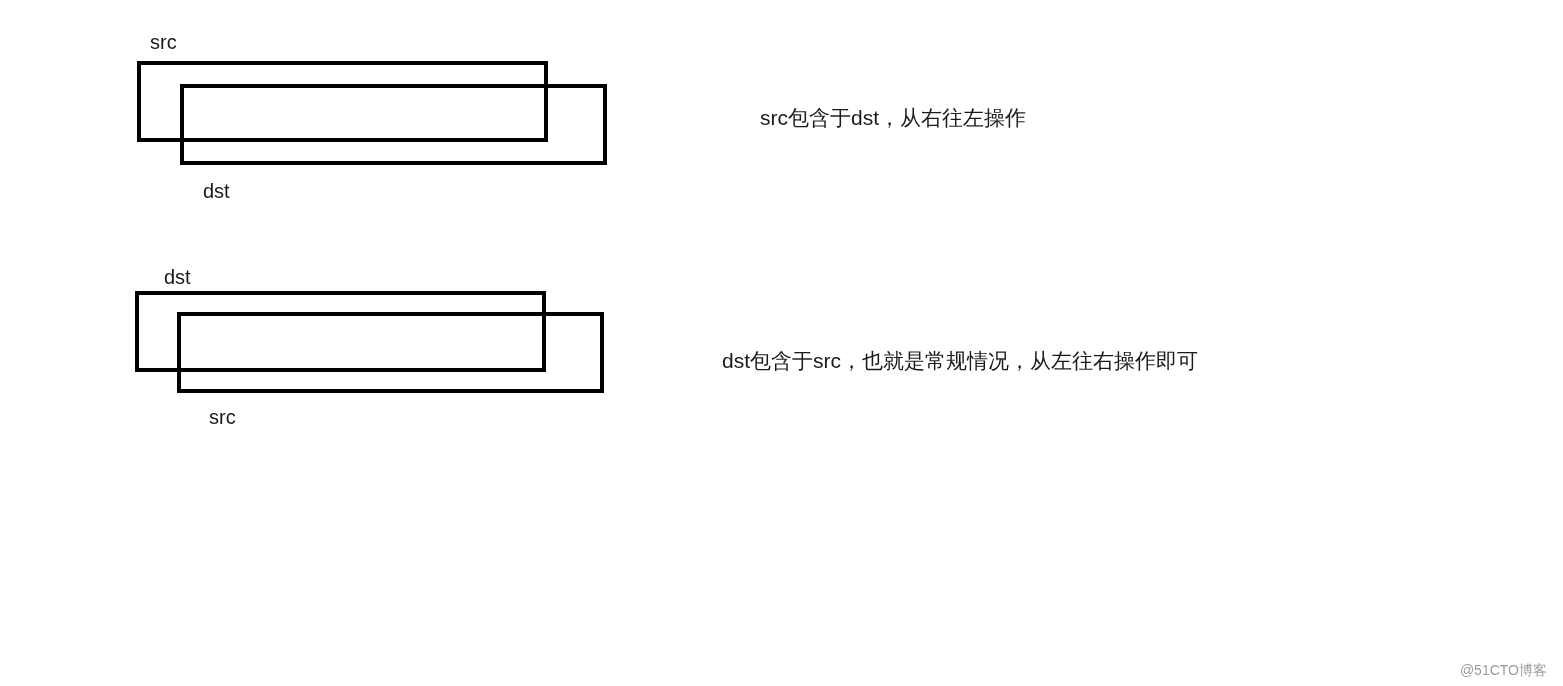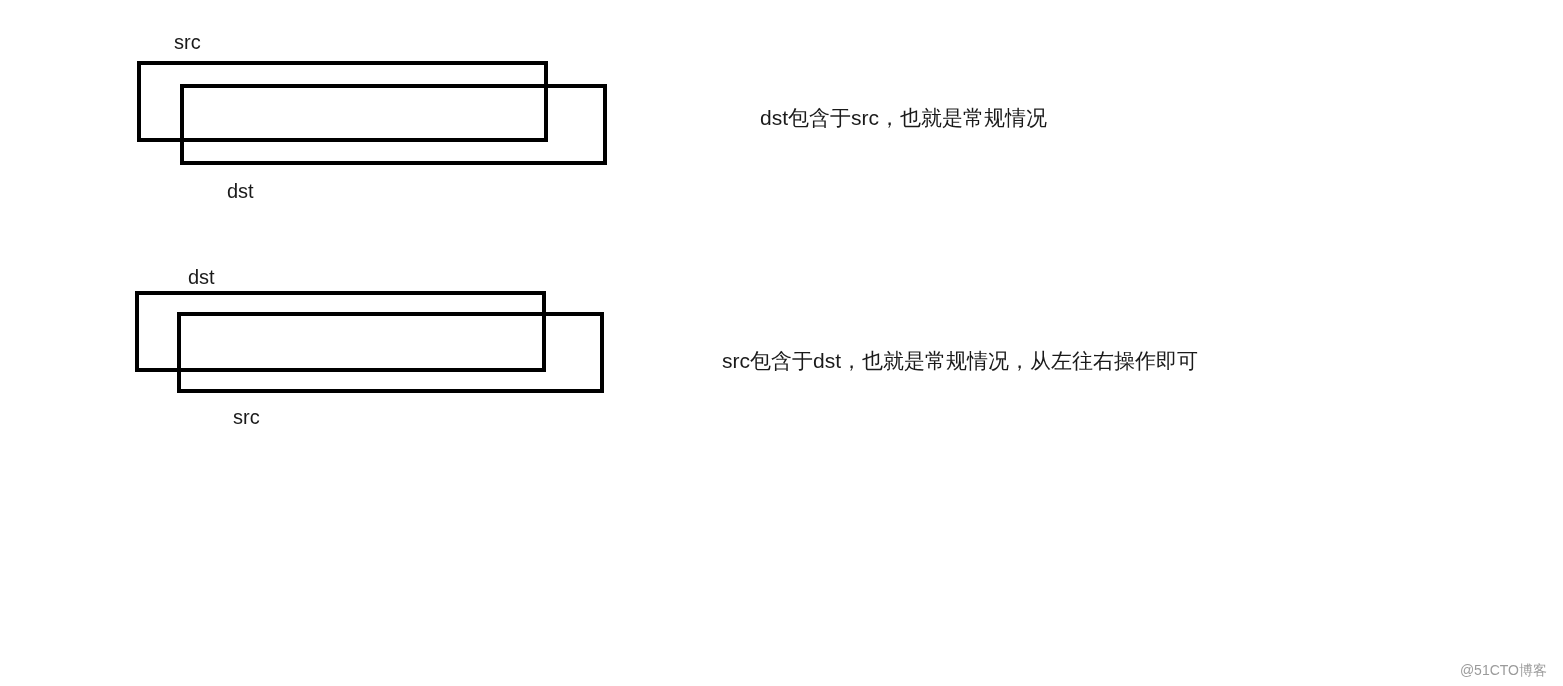--- a/index.html
+++ b/index.html
@@ -18,21 +18,20 @@
     position: absolute;
     border: 4px solid #000000;
     background: transparent;
     box-sizing: border-box;
   }
   .label {
     position: absolute;
     font-size: 20px;
     color: #1a1a1a;
     white-space: nowrap;
-    margin-left: 24px;
   }
   .caption {
     position: absolute;
     font-size: 21px;
     color: #1a1a1a;
     white-space: nowrap;
   }
   
   #d1-top-label    { left: 150px; top: 31px; }
   #d1-rect-back    { left: 137px; top: 61px;  width: 411px; height: 81px; }
@@ -58,26 +57,26 @@
 </head>
 <body>
 
 <div>
 
   <div>
     <span id="d1-top-label" class="label">src</span>
     <div id="d1-rect-back" class="rect"></div>
     <div id="d1-rect-front" class="rect"></div>
     <span id="d1-bottom-label" class="label">dst</span>
-    <span id="d1-caption" class="caption">dst包含于src，也就是常规情况</span>
+    <span id="d1-caption" class="caption">src包含于dst，从右往左操作</span>
   </div>
 
   <div>
     <span id="d2-top-label" class="label">dst</span>
     <div id="d2-rect-back" class="rect"></div>
     <div id="d2-rect-front" class="rect"></div>
     <span id="d2-bottom-label" class="label">src</span>
-    <span id="d2-caption" class="caption">src包含于dst，也就是常规情况，从左往右操作即可</span>
+    <span id="d2-caption" class="caption">dst包含于src，也就是常规情况，从左往右操作即可</span>
   </div>
 
   <span class="watermark">@51CTO博客</span>
 
 </div>
 
 </body></html>

